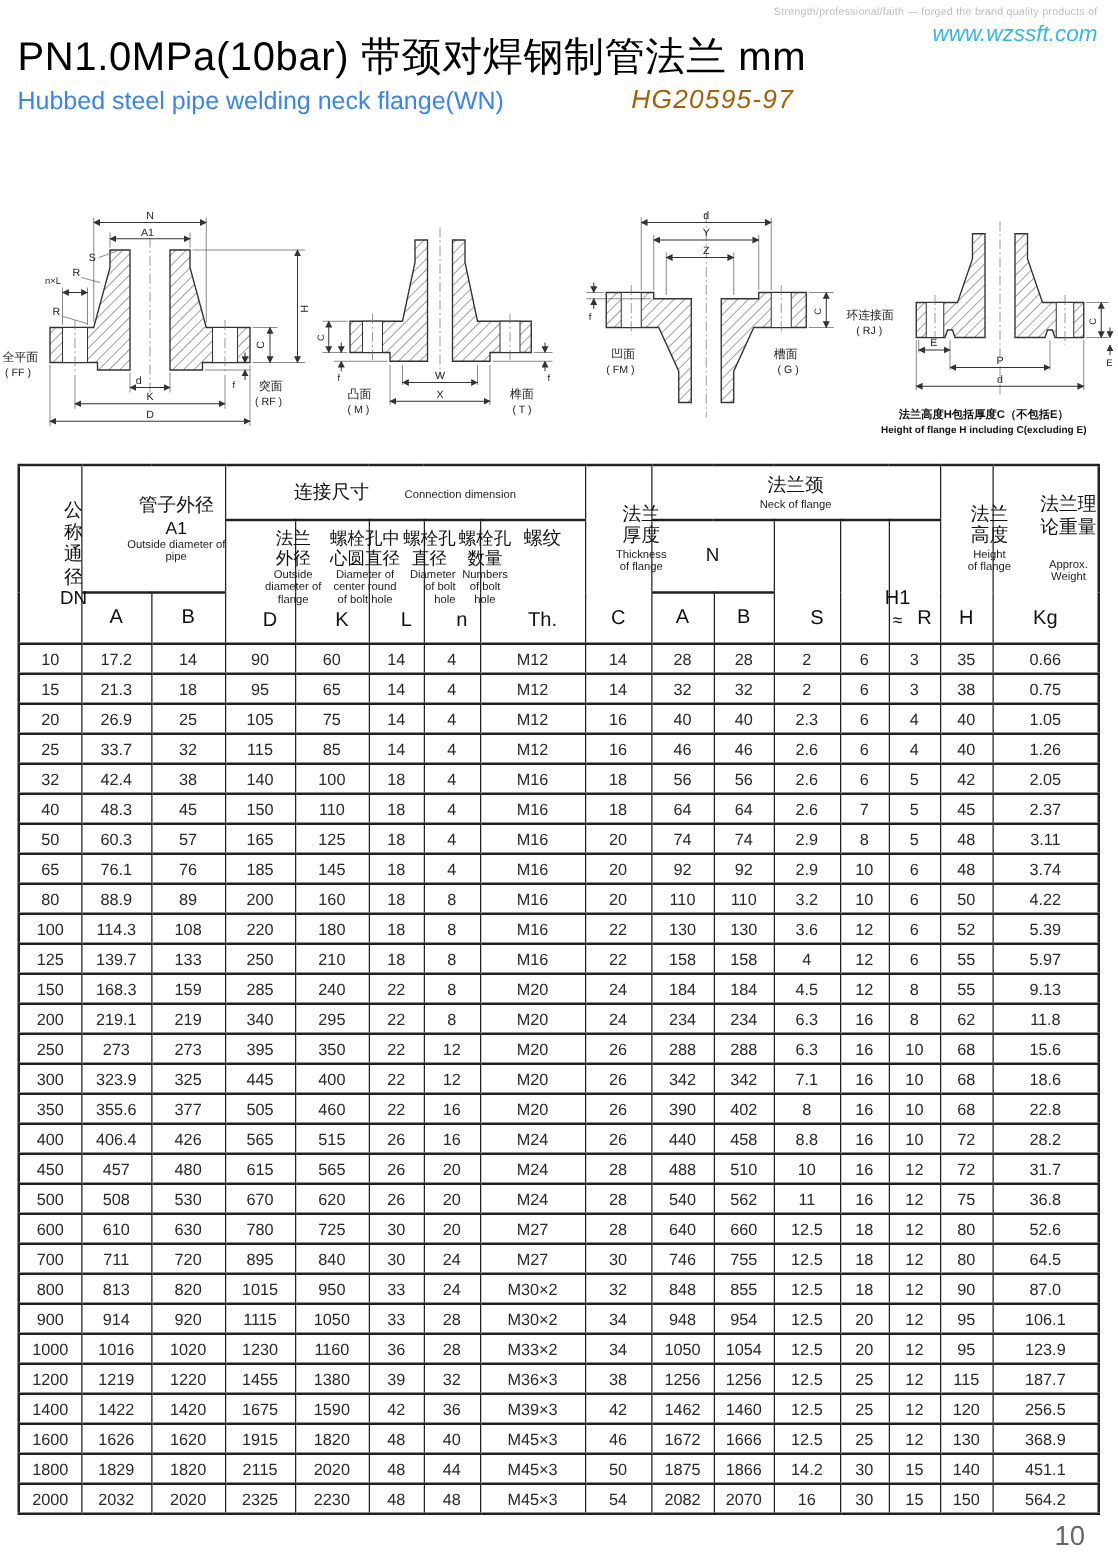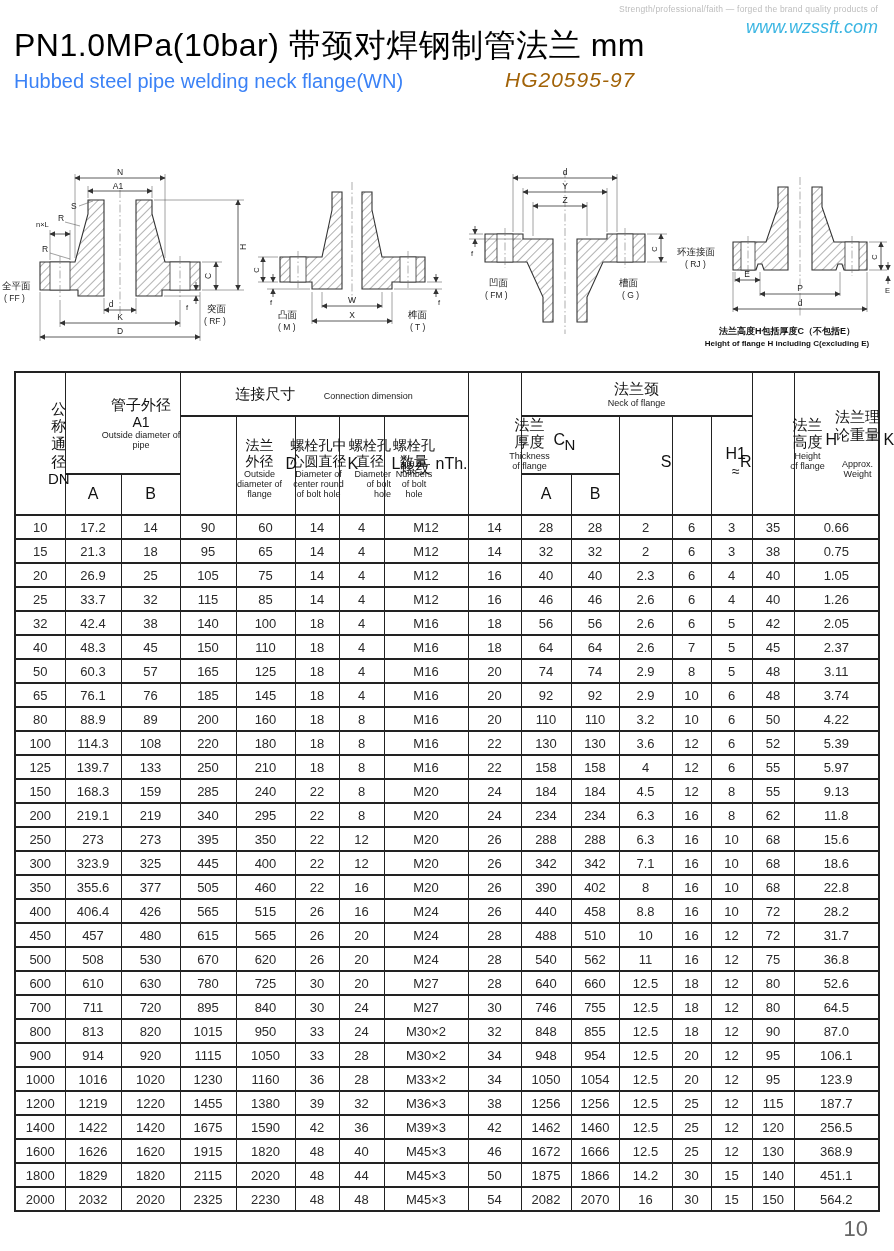--- a/index.html
+++ b/index.html
@@ -30,21 +30,21 @@
   td{border-left:1px solid #222;border-right:1px solid #222;
      border-top:2px solid #222;border-bottom:2px solid #222;
      padding:0;text-align:center;vertical-align:middle;}
   thead td{vertical-align:middle;}
   tbody td{height:22px;font-size:13px;color:#2a2a2a;white-space:nowrap;}
   .hcn{font-size:15px;color:#111;line-height:1.18;}
   .hcn2{font-size:14px;color:#111;line-height:1.15;}
   .hen{font-size:9px;color:#222;line-height:1.12;}
   .letter{font-size:16px;color:#111;}
   .vflex{display:flex;flex-direction:column;align-items:center;justify-content:center;padding-left:37px;}
-  .sb{display:flex;flex-direction:row;align-items:center;justify-content:space-between;}
+  .sb{display:flex;flex-direction:column;align-items:center;justify-content:space-between;}
   .h2x{height:92px;margin-left:16px;}
   .h3x{height:136px;}
   .hp{height:96px;}
   .pb{padding-bottom:8px;}
   .pt{padding-top:5px;}
   .wrapcjk{word-break:break-all;text-align:center;}
 </style>
 </head>
 <body>
 

